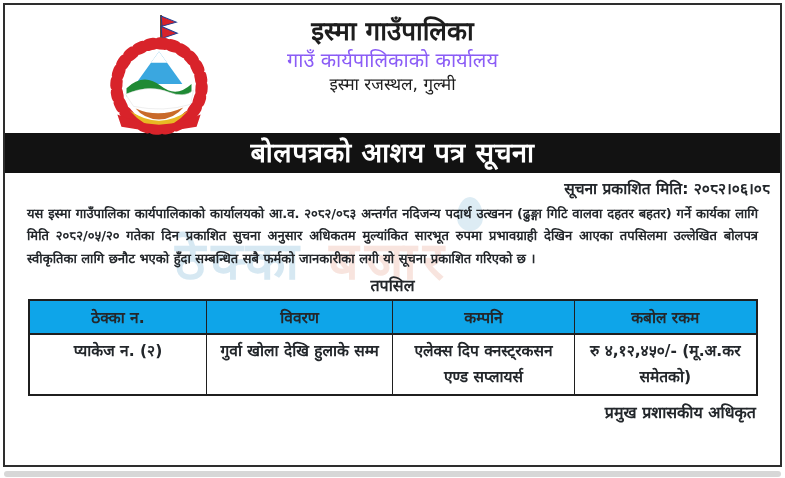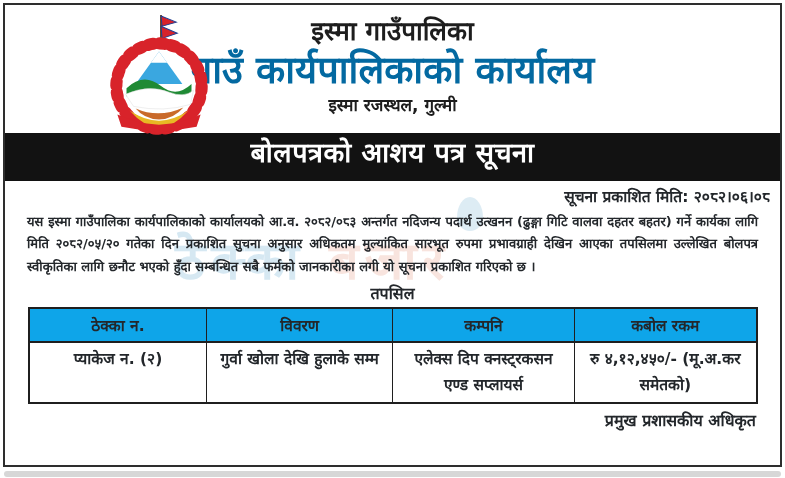--- a/index.html
+++ b/index.html
@@ -41,39 +41,39 @@
     width: 112px;
     height: 132px;
   }
   .org-name {
     font-size: 26px;
     font-weight: bold;
     line-height: 1.25;
     color: #1d1d1d;
   }
   .office-name {
-    font-size: 38px;
-    font-weight: bold;
+    font-size: 20px;
+    font-weight: normal;
     line-height: 1.2;
-    color: #0369a1;
+    color: #8b5cf6;
   }
   .org-line {
     font-size: 17px;
-    font-weight: bold;
+    font-weight: normal;
     line-height: 1.45;
     color: #1d1d1d;
   }
   
   .banner {
     background: #121212;
     color: #ffffff;
     text-align: center;
     font-size: 27px;
     font-weight: bold;
-    height: 48px;
+    height: 40px;
     line-height: 40px;
     letter-spacing: 0.5px;
   }
   
   .pub-date {
     text-align: right;
     font-size: 15.5px;
     font-weight: bold;
     padding: 4px 10px 0 0;
     color: #23272b;

